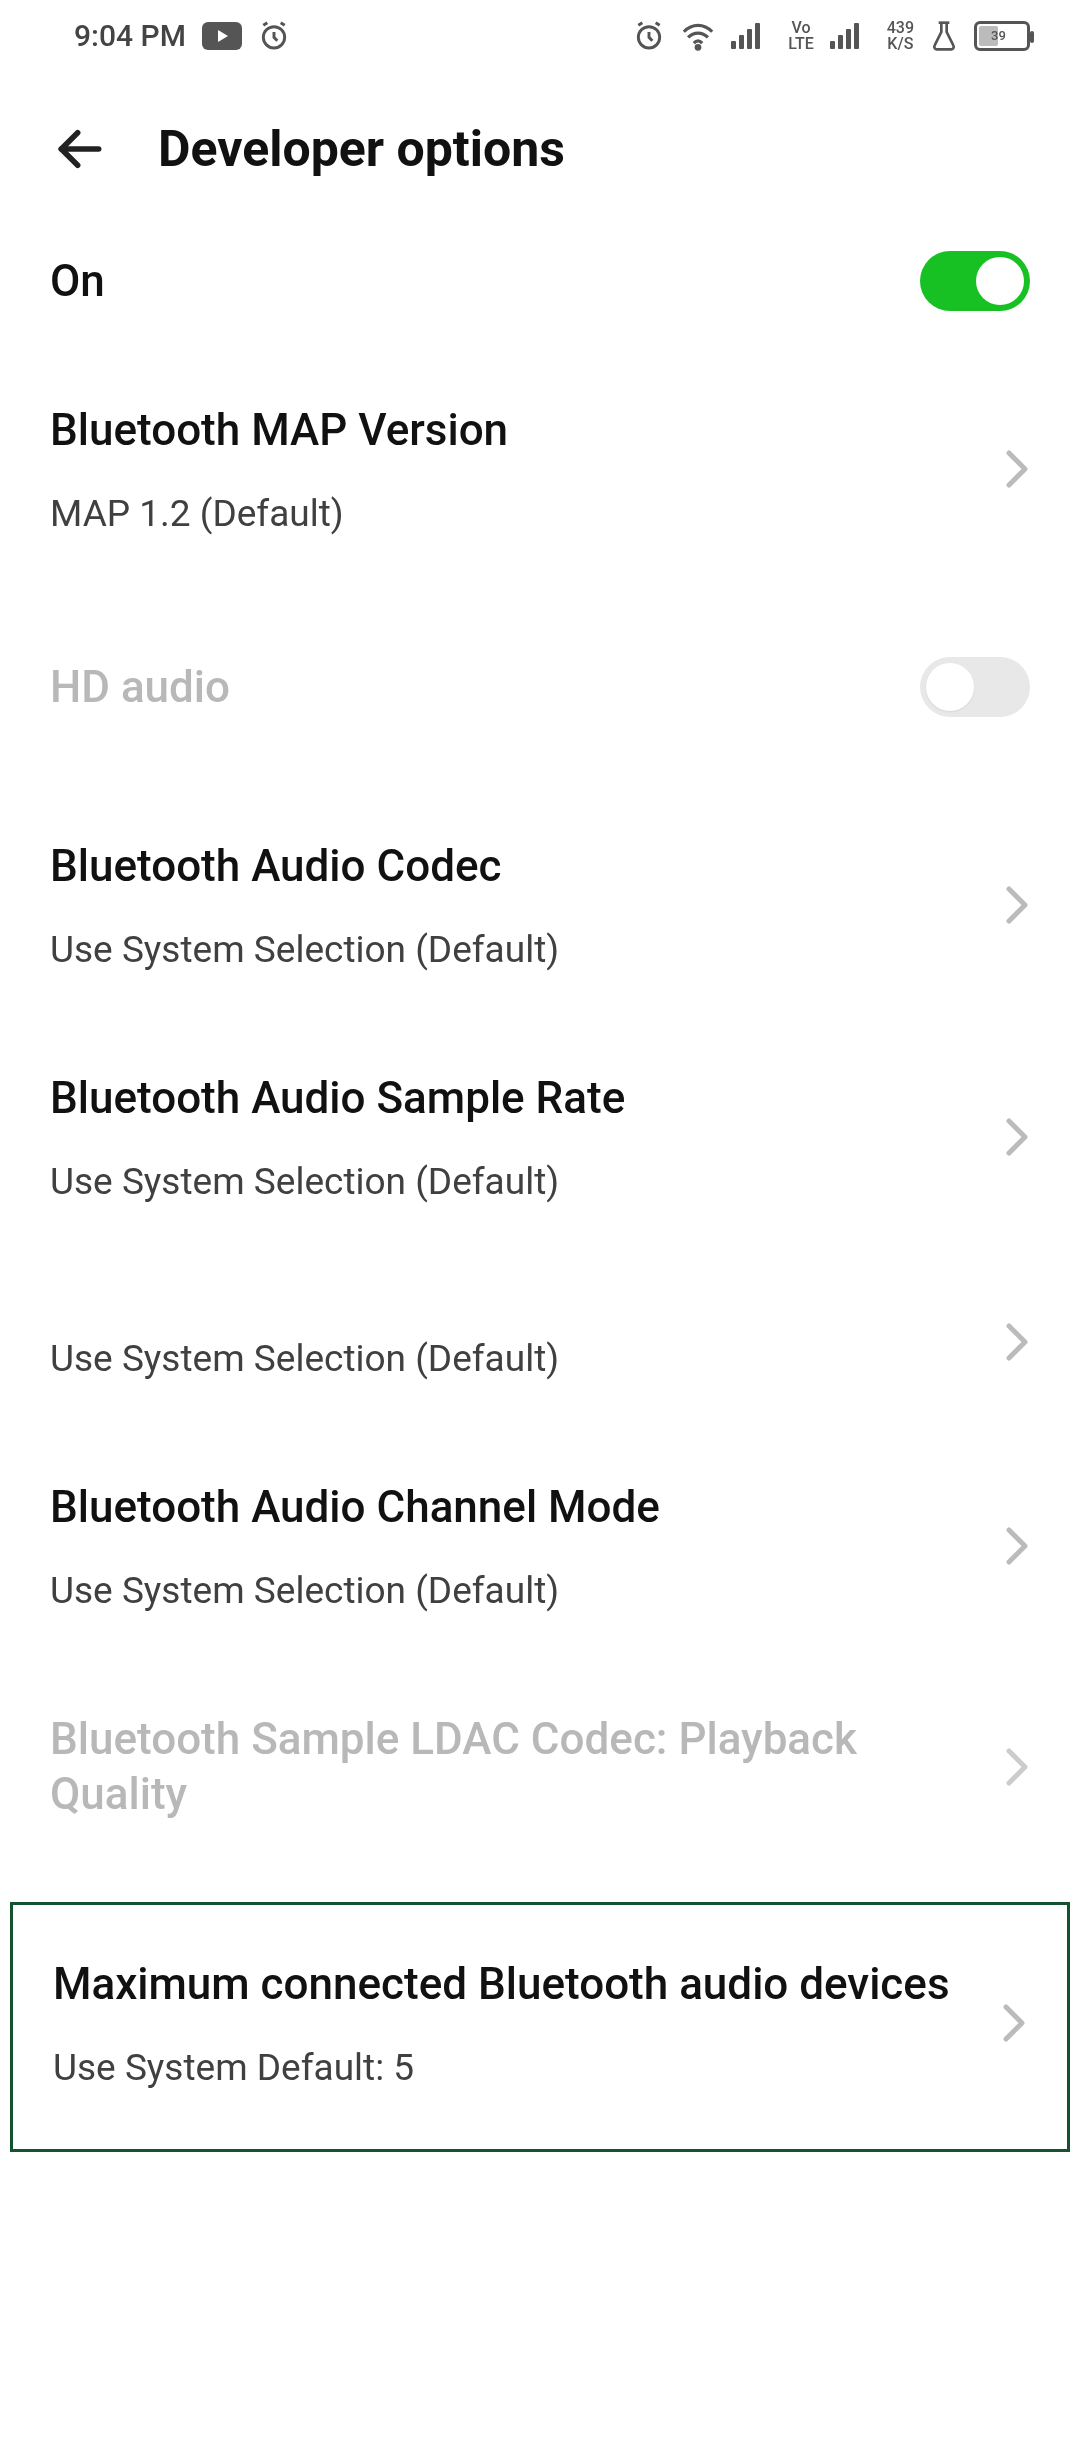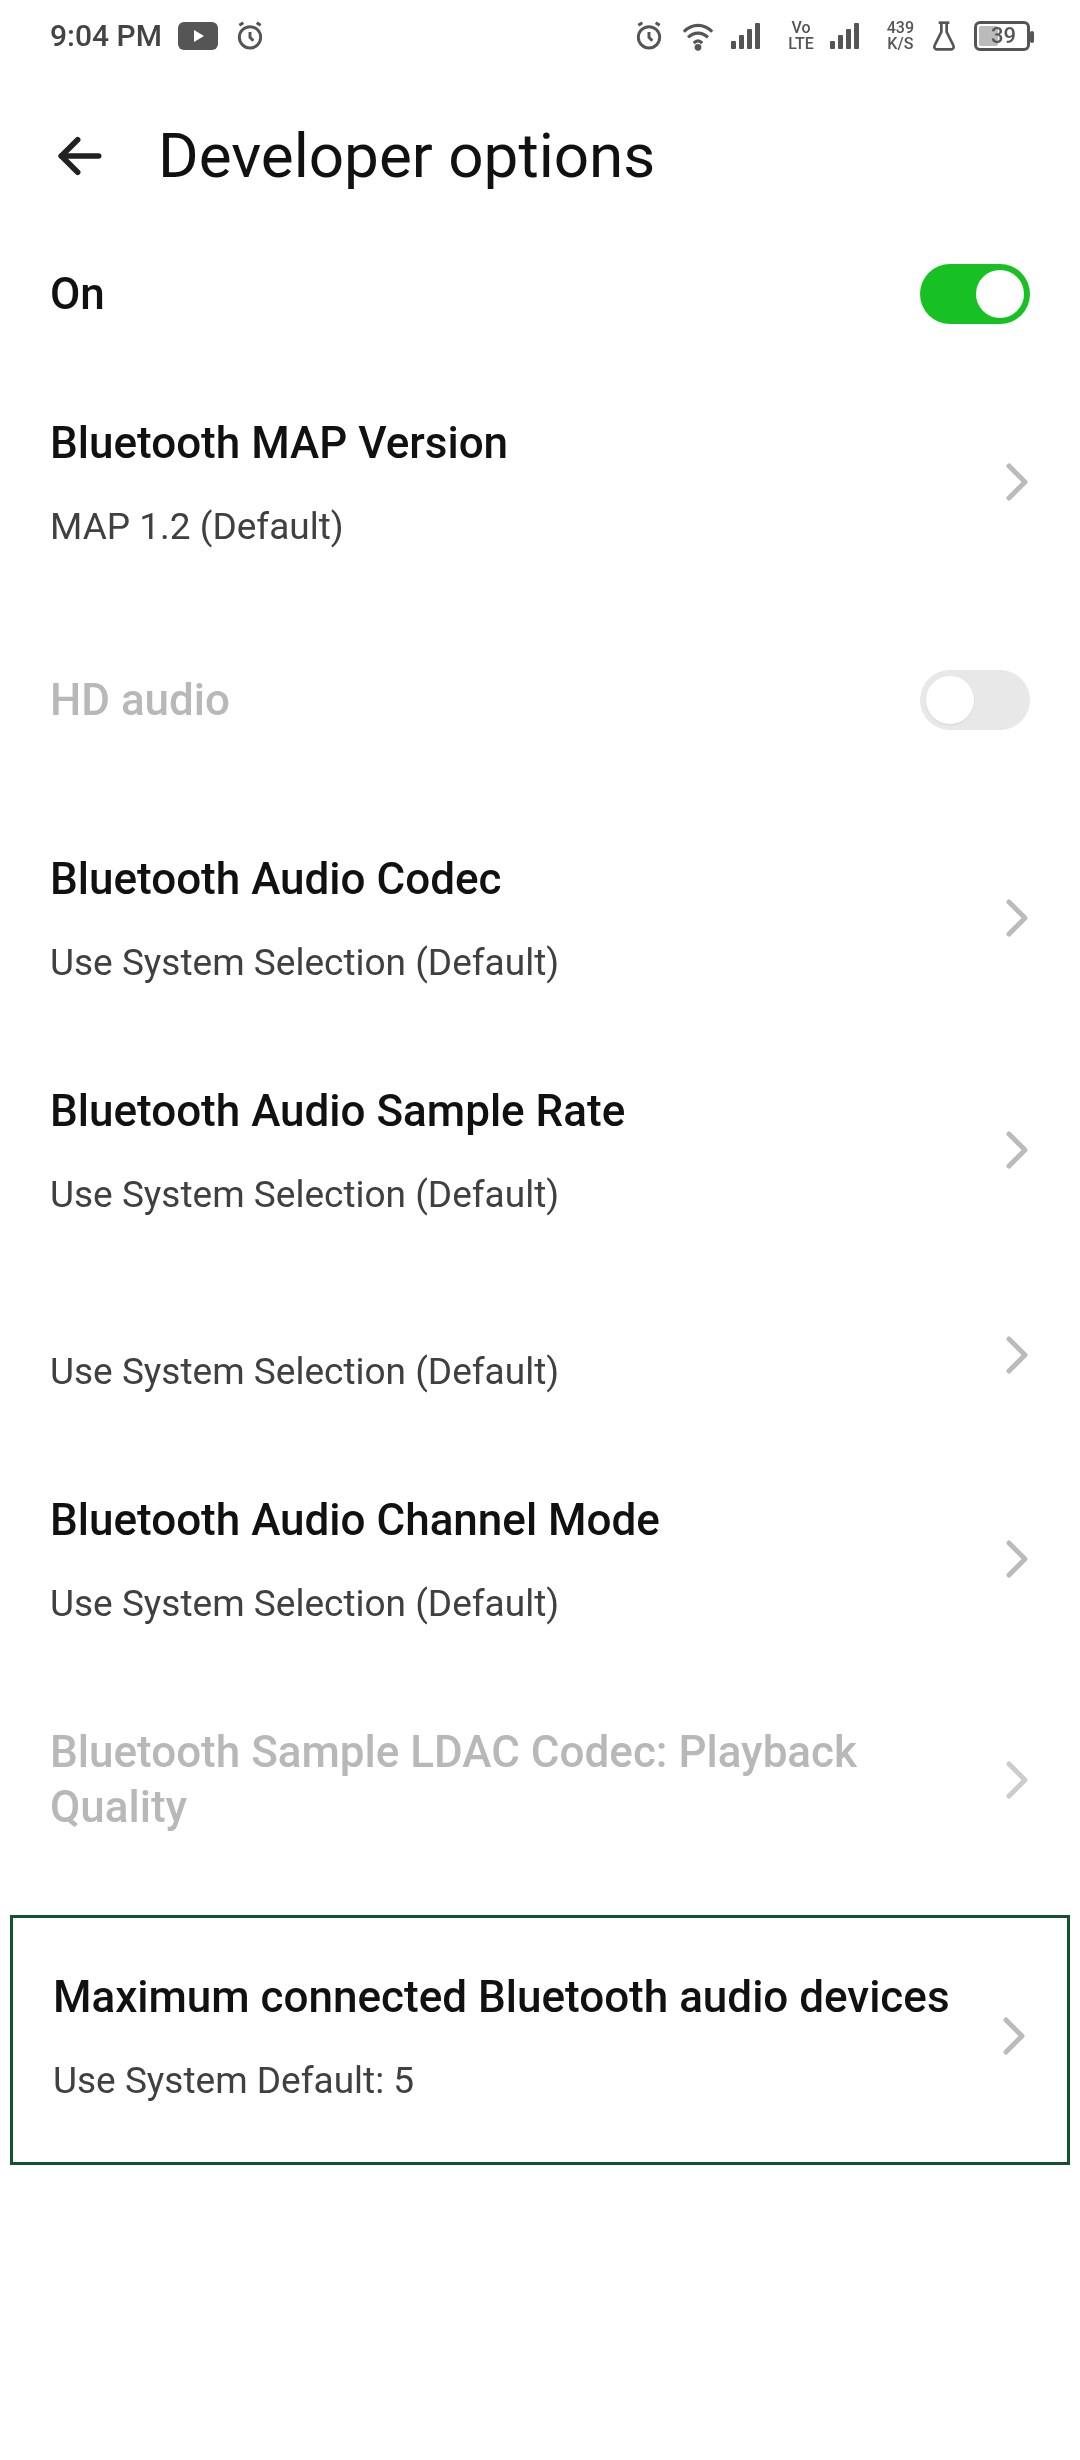--- a/index.html
+++ b/index.html
@@ -16,21 +16,21 @@
   .status-bar {
     display: flex;
     justify-content: space-between;
     align-items: center;
     padding: 18px 50px 10px 50px;
     font-size: 30px;
     font-weight: 500;
     color: #555;
   }
   .status-left, .status-right { display: flex; align-items: center; gap: 16px; }
-  .status-left .time { font-size: 30px; color: #444; }
+  .status-left .time { font-size: 30px; color: #444; margin-left: 24px; }
   .status-icon { display: inline-flex; align-items: center; justify-content: center; }
   .yt-icon {
     width: 40px; height: 28px; background: #555; border-radius: 6px;
     position: relative;
   }
   .yt-icon::after {
     content: ""; position: absolute; left: 50%; top: 50%;
     transform: translate(-40%, -50%);
     border-left: 10px solid #fff; border-top: 6px solid transparent;
     border-bottom: 6px solid transparent;
@@ -46,40 +46,40 @@
   .signal-bars span:nth-child(2){height:14px}
   .signal-bars span:nth-child(3){height:20px}
   .signal-bars span:nth-child(4){height:26px}
   .small-label {
     font-size: 16px; line-height: 1; color: #555; text-align: center;
     display: flex; flex-direction: column; margin-left: 12px;
   }
   .battery {
     width: 56px; height: 30px; border: 3px solid #555; border-radius: 6px;
     position: relative; display: flex; align-items: center;
-    font-size: 22px; color:#555;
+    font-size: 13px; color:#555;
   }
   .battery::after {
     content: ""; position: absolute; right: -7px; top: 7px;
     width: 4px; height: 12px; background: #555; border-radius: 2px;
   }
   .battery .fill {
     position: absolute; left: 2px; top: 2px; bottom: 2px;
     width: 38%; background: #bbb; border-radius: 2px;
   }
   .battery .pct { position: relative; margin-left: 14px; font-weight: 500; }
 
   
   .header {
     display: flex; align-items: center; gap: 48px;
     padding: 56px 50px 30px 50px;
   }
   .back-btn { width: 60px; height: 60px; display: flex; align-items: center; justify-content: center; }
   .header-title {
-    font-size: 62px; font-weight: 400; color: #111;
+    font-size: 50px; font-weight: 700; color: #111;
   }
 
   
   .content { padding: 0 50px; }
   .row {
     display: flex; align-items: center; justify-content: center;
     padding: 50px 0;
   }
   .row.compact { padding: 42px 0; }
   .row .text-col { flex: 1; min-width: 0; padding-right: 20px; }

